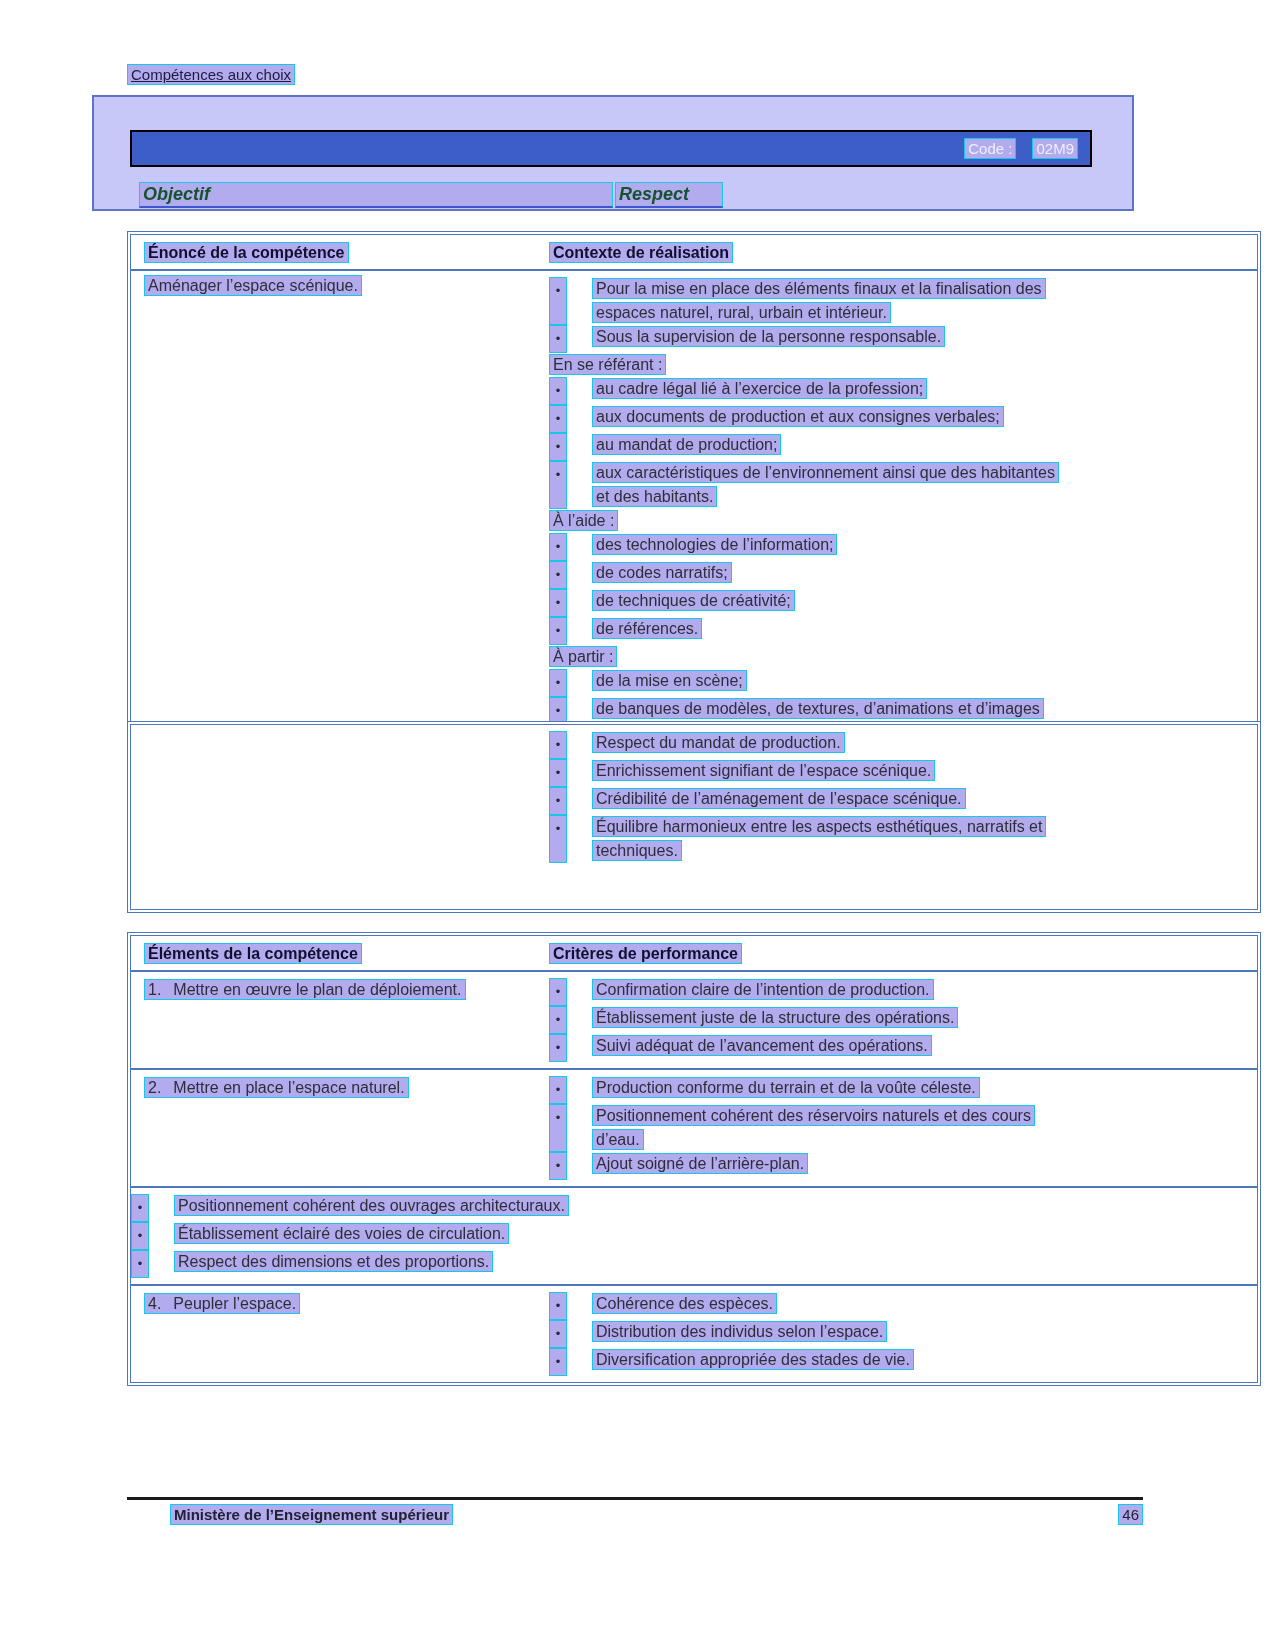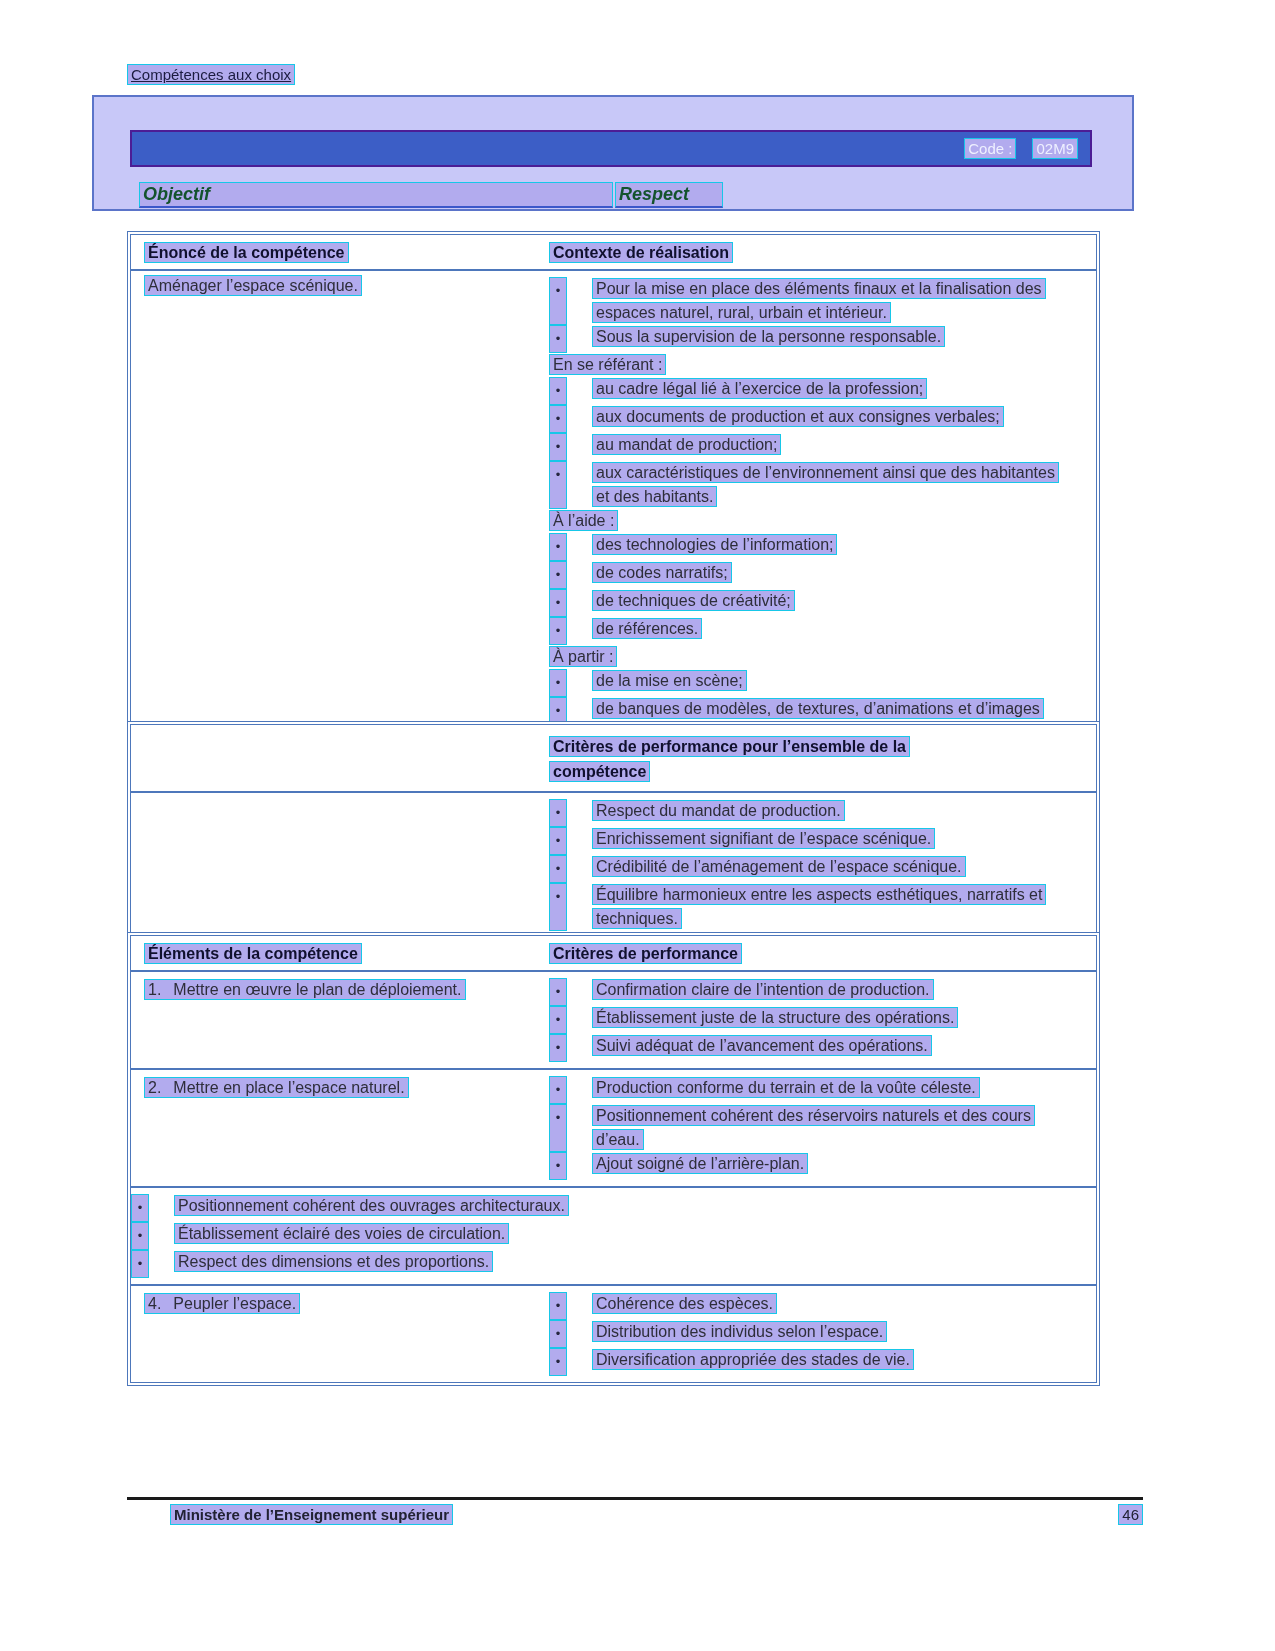--- a/index.html
+++ b/index.html
@@ -11,32 +11,32 @@
   .hl{background:#b2abee;border:1px solid #17c7e8;padding:1px 3px;
       box-decoration-break:clone;-webkit-box-decoration-break:clone;}
 
   .toplabel{position:absolute;left:127px;top:64px;font-size:15px;color:#1c1c40;
             text-decoration:underline;}
 
   
   .banner{position:absolute;left:92px;top:95px;width:1038px;height:112px;
           background:#c8c8f8;border:2px solid #5b74c9;}
   .codebar{position:absolute;left:36px;top:33px;width:962px;height:37px;
-           background:#3c5ec6;border:2px solid #4c1d95;
+           background:#3c5ec6;border:2px solid #000000;
            display:flex;align-items:center;justify-content:flex-end;gap:16px;
            padding-right:12px;box-sizing:border-box;}
   .code{color:#eef0ff;font-size:15px;}
   .objstd{position:absolute;left:45px;bottom:1px;display:flex;}
   .obj,.std{display:inline-block;font-size:18px;font-weight:bold;font-style:italic;
             color:#14532d;border-bottom:2px solid #3b57c9;}
   .obj{width:466px;}
   .std{width:100px;margin-left:2px;}
 
   
-  .tbl{position:absolute;left:127px;width:973px;background:#ffffff;
+  .tbl{position:absolute;left:127px;width:1134px;background:#ffffff;
        border:4px double #4d77bb;box-sizing:border-box;}
   .t1{top:231px;min-height:475px;}
   .t2{top:721px;min-height:192px;}
   .t3{top:932px;}
   .trow{display:flex;}
   .cl{width:418px;flex:none;padding:6px 4px 6px 13px;box-sizing:border-box;}
   .cr{flex:1;padding:6px 10px 6px 0;box-sizing:border-box;}
   .thead{border-bottom:2px solid #4d77bb;}
   .thead .cl,.thead .cr{padding-top:9px;padding-bottom:7px;}
   .hdr{font-weight:bold;color:#10102e;}
@@ -145,26 +145,20 @@
           </div>
         <div class="li">
             <span class="mk hl">•</span>
             <div class="tx"><span class="hl">de banques de modèles, de textures, d’animations et d’images numériques.</span></div>
           </div>
       </div>
     </div>
   </div>
 
   <div class="tbl t2">
-    <div class="trow thead">
-      <div class="cl"></div>
-      <div class="cr">
-        <div class="hwrap"><span class="hl hdr">Critères de performance pour l’ensemble de la compétence</span></div>
-      </div>
-    </div>
     <div class="trow">
       <div class="cl"></div>
       <div class="cr">
         <div class="li">
             <span class="mk hl">•</span>
             <div class="tx"><span class="hl">Respect du mandat de production.</span></div>
           </div>
         <div class="li">
             <span class="mk hl">•</span>
             <div class="tx"><span class="hl">Enrichissement signifiant de l’espace scénique.</span></div>

